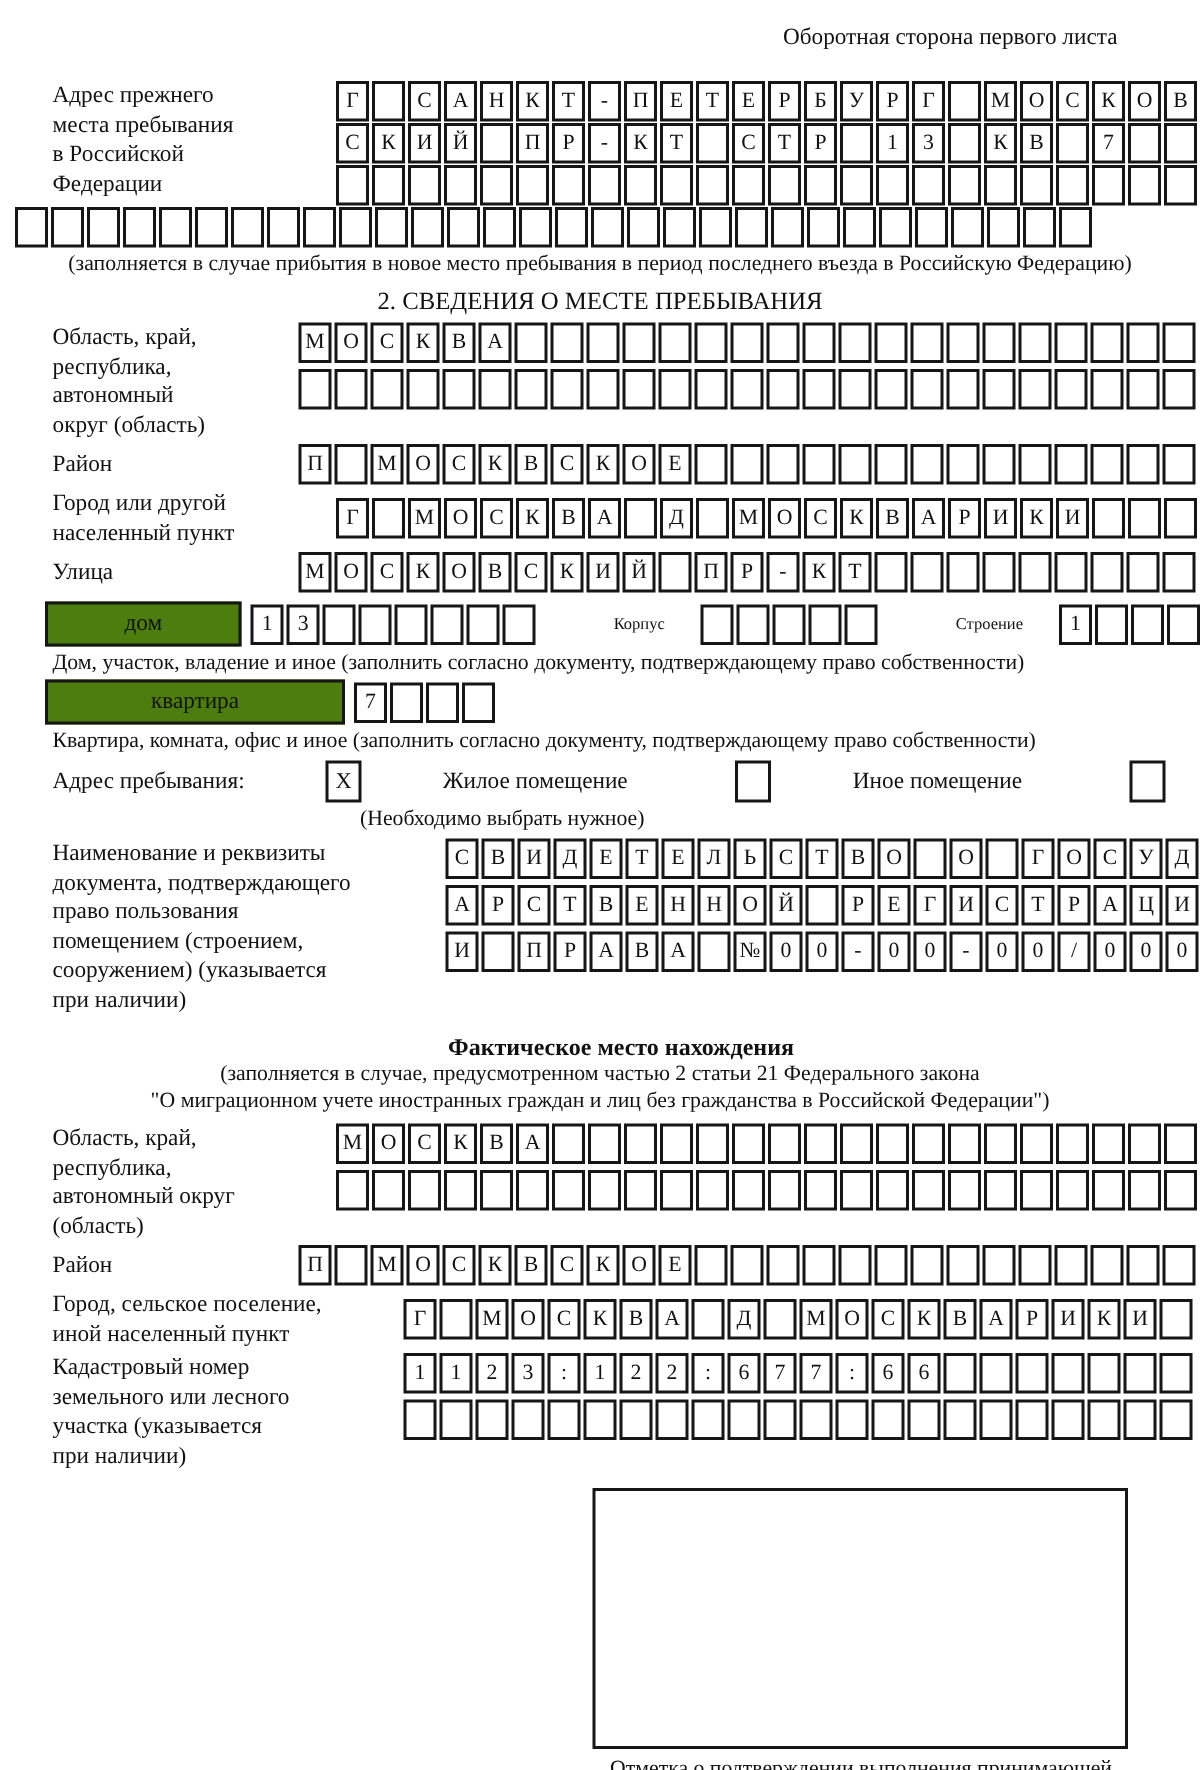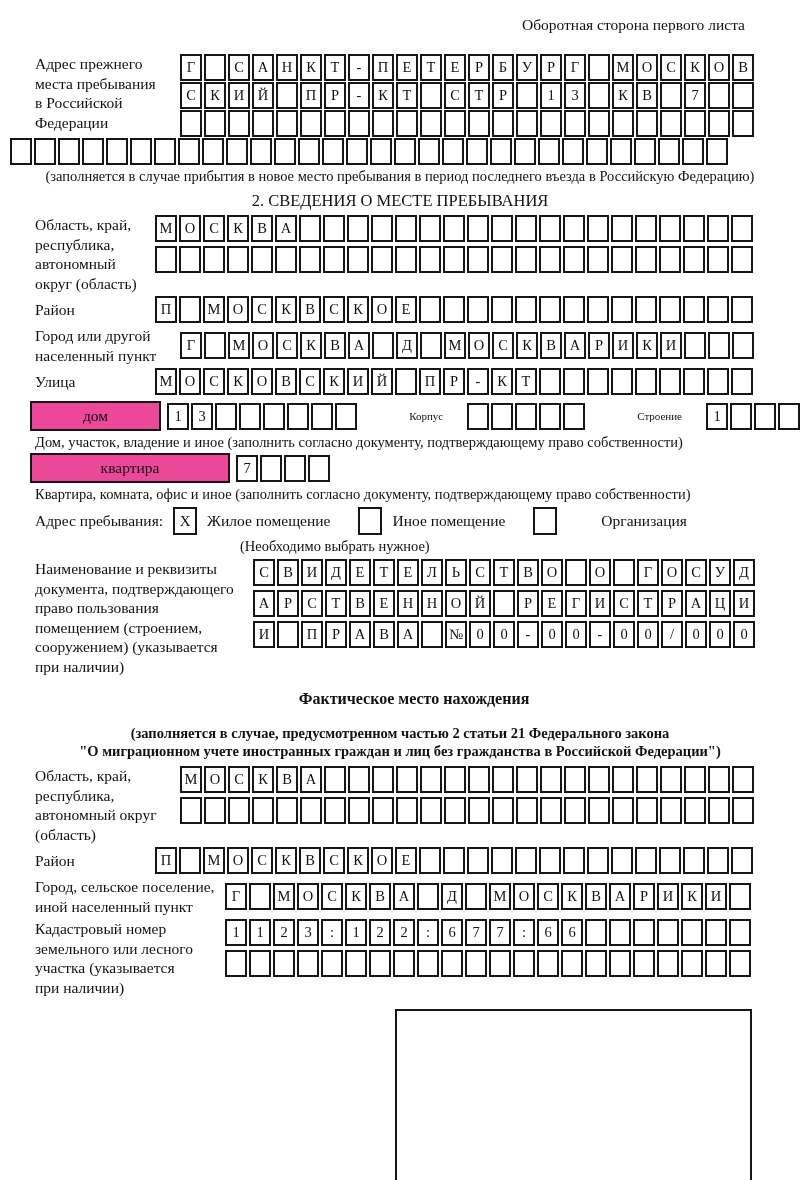--- a/index.html
+++ b/index.html
@@ -1,41 +1,41 @@
 <!DOCTYPE html>
 <html><head>
 <meta charset="utf-8">
 <style>
   html,body{margin:0;padding:0;background:#fff;}
   body{width:800px;height:1180px;overflow:hidden;color:#111;
        font-family:"Liberation Serif","DejaVu Serif",serif;}
   .right-title{text-align:right;padding:16px 55px 0 12px;font-size:15.5px;}
-  .field{display:flex;margin-left:35px;align-items:flex-start;}
+  .field{display:flex;margin-left:35px;align-items:flex-start;gap:44px;}
   .field.vcenter{align-items:center;}
   .flabel{font-size:15.5px;line-height:19.5px;flex:0 0 auto;}
   .w120{width:120px;} .w145{width:145px;} .w190{width:190px;} .w218{width:218px;}
   .rows{display:flex;flex-direction:column;gap:1px;}
   .rows.g4{gap:4px;}
   .box-row{display:flex;gap:2px;}
   .cell{flex:0 0 22px;width:22px;height:27px;box-sizing:border-box;border:2px solid #161616;
         display:flex;align-items:center;justify-content:center;
         font-size:14.5px;line-height:1;background:#fff;}
   .fullrow{margin:1px 0 0 10px;}
   .center-note{text-align:center;font-size:14.5px;margin-top:3px;}
   .sec-title{text-align:center;font-weight:normal;font-size:16.5px;margin-top:6px;}
   .inline-row{display:flex;align-items:center;margin-left:30px;margin-top:6px;}
   .named-rect{box-sizing:border-box;border:2px solid #161616;height:30px;display:flex;
-              align-items:center;justify-content:center;font-size:15.5px;background:#ec4899;}
+              align-items:center;justify-content:center;font-size:15.5px;background:#4d7c0f;}
   .small-note{font-size:14.5px;margin:3px 0 2px 35px;}
   .mini-label{font-size:11px;padding:0 24px;margin-left:28px;}
   .chk{flex:0 0 24px;width:24px;height:28px;box-sizing:border-box;border:2px solid #161616;
        display:flex;align-items:center;justify-content:center;font-size:15px;background:#fff;}
   .stay-note{font-size:14.5px;margin:3px 0 4px 240px;}
   .fact-title{text-align:center;font-weight:bold;font-size:16px;margin-top:14px;margin-left:28px;}
-  .fact-note{text-align:center;font-size:14.5px;line-height:17.5px;margin-top:17px;font-weight:bold;}
+  .fact-note{text-align:center;font-size:14.5px;line-height:17.5px;margin-top:0;}
   .stamp-box{box-sizing:border-box;margin:12px 0 0 395px;width:357px;height:174px;
              border:2px solid #161616;background:#fff;}
   .stamp-caption{margin:5px 0 0 388px;width:372px;text-align:center;
                  font-size:14.5px;line-height:17.5px;}
   .mt3{margin-top:3px;} .mt4{margin-top:4px;} .mt6{margin-top:6px;} .mt20{margin-top:20px;}
 </style>
 </head>
 <body>
 
 <div>

